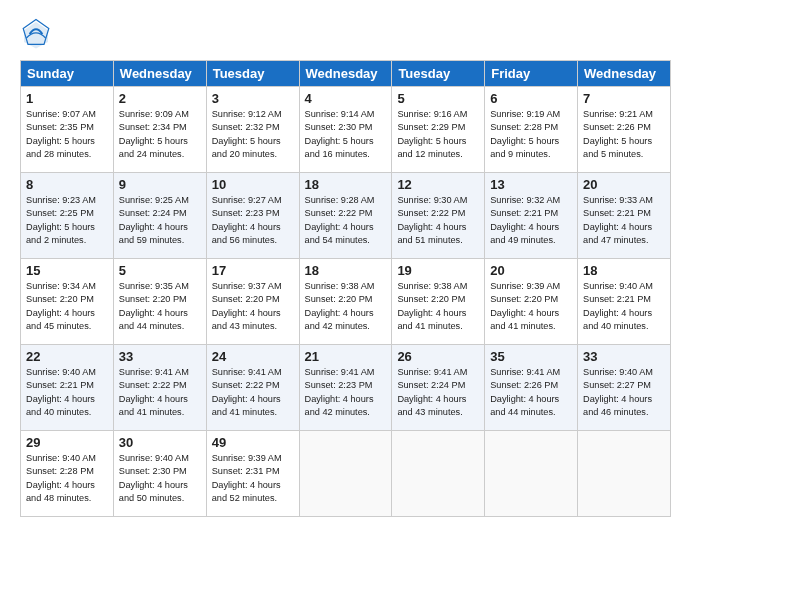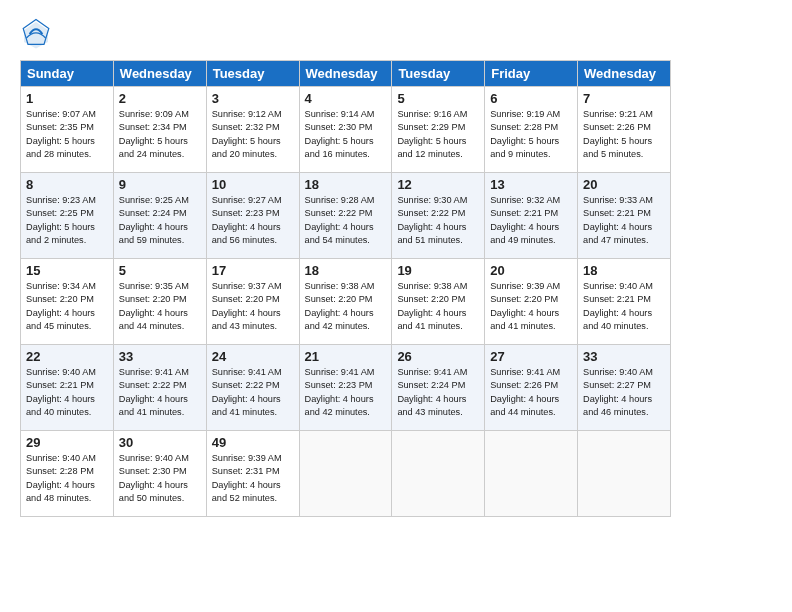--- a/index.html
+++ b/index.html
@@ -240,21 +240,21 @@
           </td>
           <td>
             <span class="day-num">21</span>
         <div class="cell-text">Sunrise: 9:41 AM<br>Sunset: 2:23 PM<br>Daylight: 4 hours and 42 minutes.</div>
           </td>
           <td>
             <span class="day-num">26</span>
         <div class="cell-text">Sunrise: 9:41 AM<br>Sunset: 2:24 PM<br>Daylight: 4 hours and 43 minutes.</div>
           </td>
           <td>
-            <span class="day-num">27</span>
+            <span class="day-num">35</span>
         <div class="cell-text">Sunrise: 9:41 AM<br>Sunset: 2:26 PM<br>Daylight: 4 hours and 44 minutes.</div>
           </td>
           <td>
             <span class="day-num">33</span>
         <div class="cell-text">Sunrise: 9:40 AM<br>Sunset: 2:27 PM<br>Daylight: 4 hours and 46 minutes.</div>
           </td>
         </tr>
         <tr>
           <td>
             <span class="day-num">29</span>

